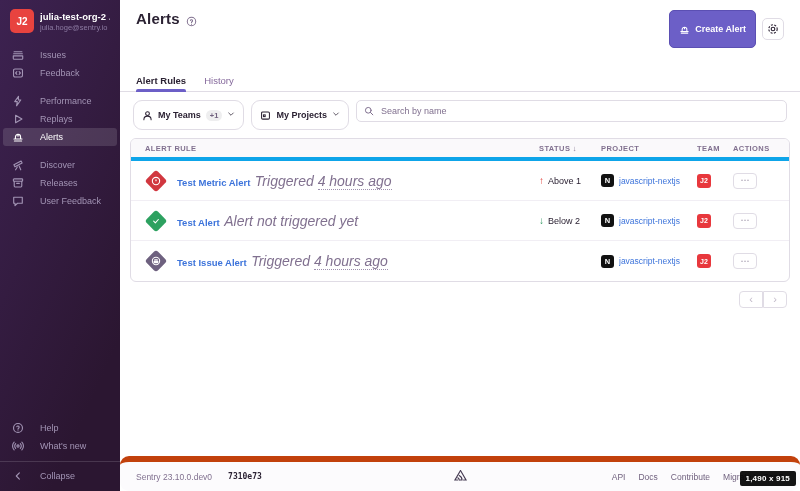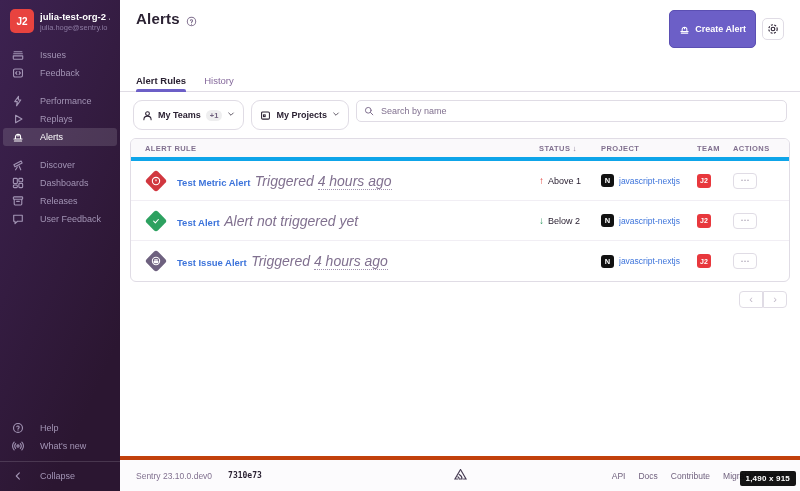--- a/index.html
+++ b/index.html
@@ -121,22 +121,22 @@
   .pagination { display: flex; justify-content: flex-end; margin: 9px 3px 0; }
   .page-btn {
     width: 24px; height: 17px; background: #fff; border: 1px solid #e0dce5; color: #c2bac9;
     font-size: 11px; line-height: 1; display: flex; align-items: center; justify-content: center; cursor: pointer;
   }
   .page-btn.prev { border-radius: 4px 0 0 4px; border-right-width: 0.5px; }
   .page-btn.next { border-radius: 0 4px 4px 0; }
 
   
   .footer {
-    margin-top: auto; border-top: 4px solid #c2410c; background: #fcfbfd;
-    height: 35px; display: flex; align-items: center; padding: 0 16px; font-size: 8.5px; color: #80708f;
+    margin-top: auto; border-top: 6px solid #c2410c; background: #fcfbfd;
+    height: 35px; display: flex; align-items: center; padding: 0 16px; font-size: 8.5px; color: #80708f; border-radius: 9px;
   }
   .footer-left { flex: 1; display: flex; align-items: center; gap: 16px; }
   .footer-build { font-family: "DejaVu Sans Mono", monospace; font-weight: bold; color: #2b2233; font-size: 8px; }
   .footer-logo { color: #453a52; }
   .footer-logo svg { width: 15px; height: 13px; stroke: currentColor; fill: none; stroke-width: 1.4; stroke-linecap: round; }
   .footer-right { flex: 1; display: flex; justify-content: flex-end; gap: 13px; }
   .footer-link { cursor: pointer; color: #71627f; white-space: nowrap; }
 
   .size-overlay {
     position: fixed; right: 4px; bottom: 5px; background: rgba(0,0,0,0.92); color: #fff;
@@ -205,31 +205,20 @@
     </div>
 
     <div class="nav-group">
       <div class="nav-item">
         <span class="ico">
             <svg viewBox="0 0 14 14">
               <path d="M2.2 6.8 10.6 2.4l1.2 2.3L3.4 9.1zM6.2 9.3 4.2 12.6M8.3 8.2l1.9 4.4"></path>
             </svg>
           </span>
         <span>Discover</span>
-      </div>
-      <div class="nav-item">
-        <span class="ico">
-            <svg viewBox="0 0 14 14">
-              <rect x="1.6" y="1.6" width="4.6" height="6" rx="1"></rect>
-              <rect x="8" y="1.6" width="4.4" height="4" rx="1"></rect>
-              <rect x="1.6" y="9.4" width="4.6" height="3" rx="1"></rect>
-              <rect x="8" y="7.4" width="4.4" height="5" rx="1"></rect>
-            </svg>
-          </span>
-        <span>Dashboards</span>
       </div>
       <div class="nav-item">
         <span class="ico">
             <svg viewBox="0 0 14 14">
               <rect x="1.6" y="2.2" width="10.8" height="2.8" rx="0.8"></rect>
               <path d="M2.6 5v5.6a1 1 0 0 0 1 1h6.8a1 1 0 0 0 1-1V5M5.4 7.4h3.2"></path>
             </svg>
           </span>
         <span>Releases</span>
       </div>

